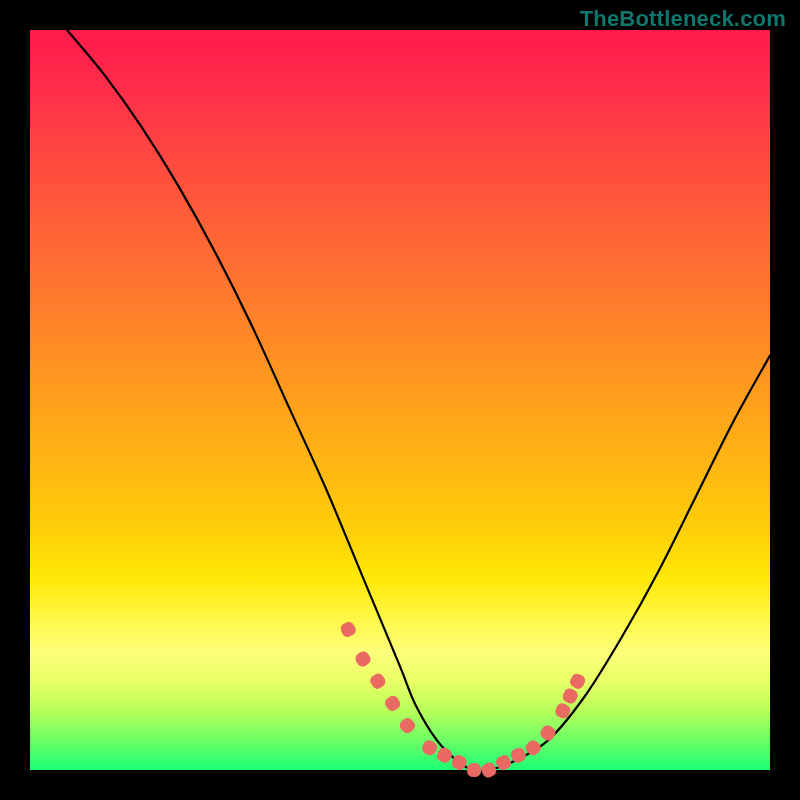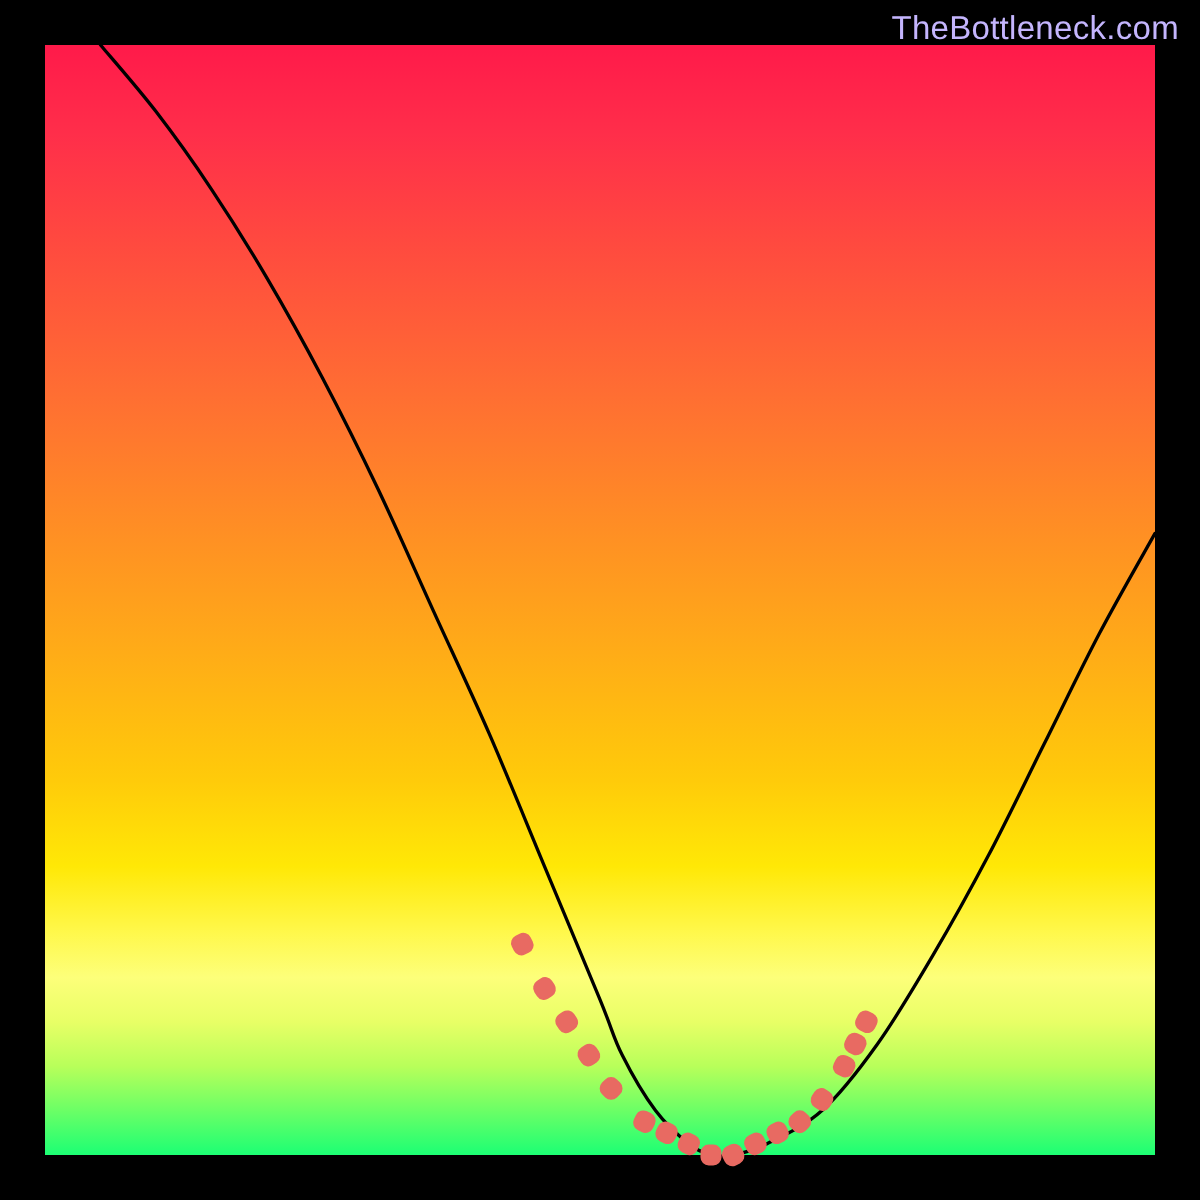--- a/index.html
+++ b/index.html
@@ -32,22 +32,22 @@
       #6bff66 96%,
       #1cff74 100%
     );
   }
   .watermark {
     position: absolute;
     top: 6px;
     right: 14px;
     font-family: Arial, Helvetica, sans-serif;
     font-size: 22px;
-    font-weight: 400;
-    color: #c4b5fd;
+    font-weight: 700;
+    color: #0f766e;
     letter-spacing: 0.2px;
   }
   svg.curve {
     position: absolute;
     left: 0; top: 0;
     width: 740px;
     height: 740px;
     overflow: visible;
   }
   .curve-path {

